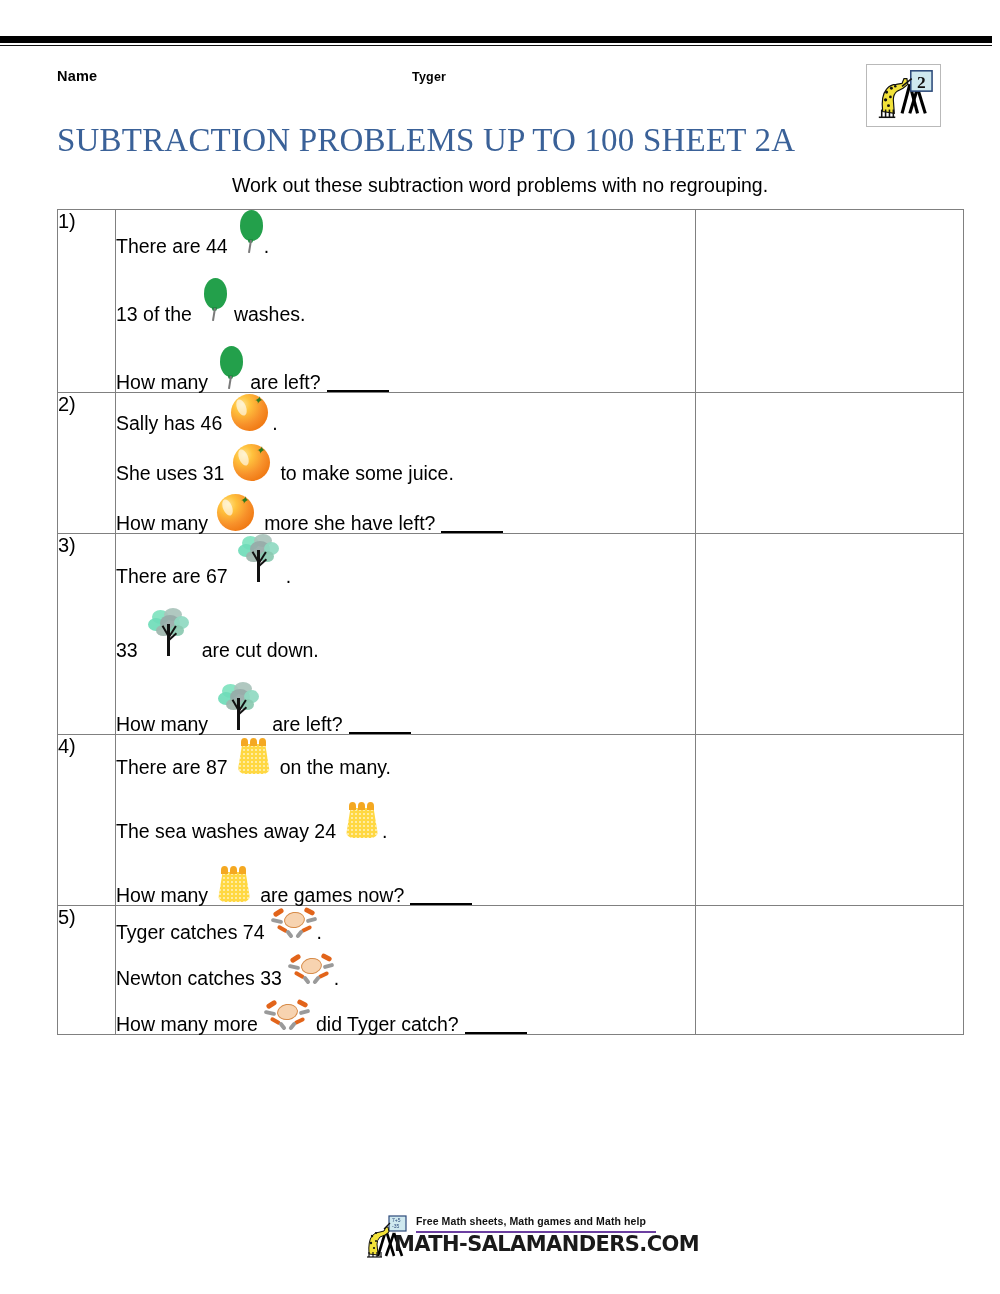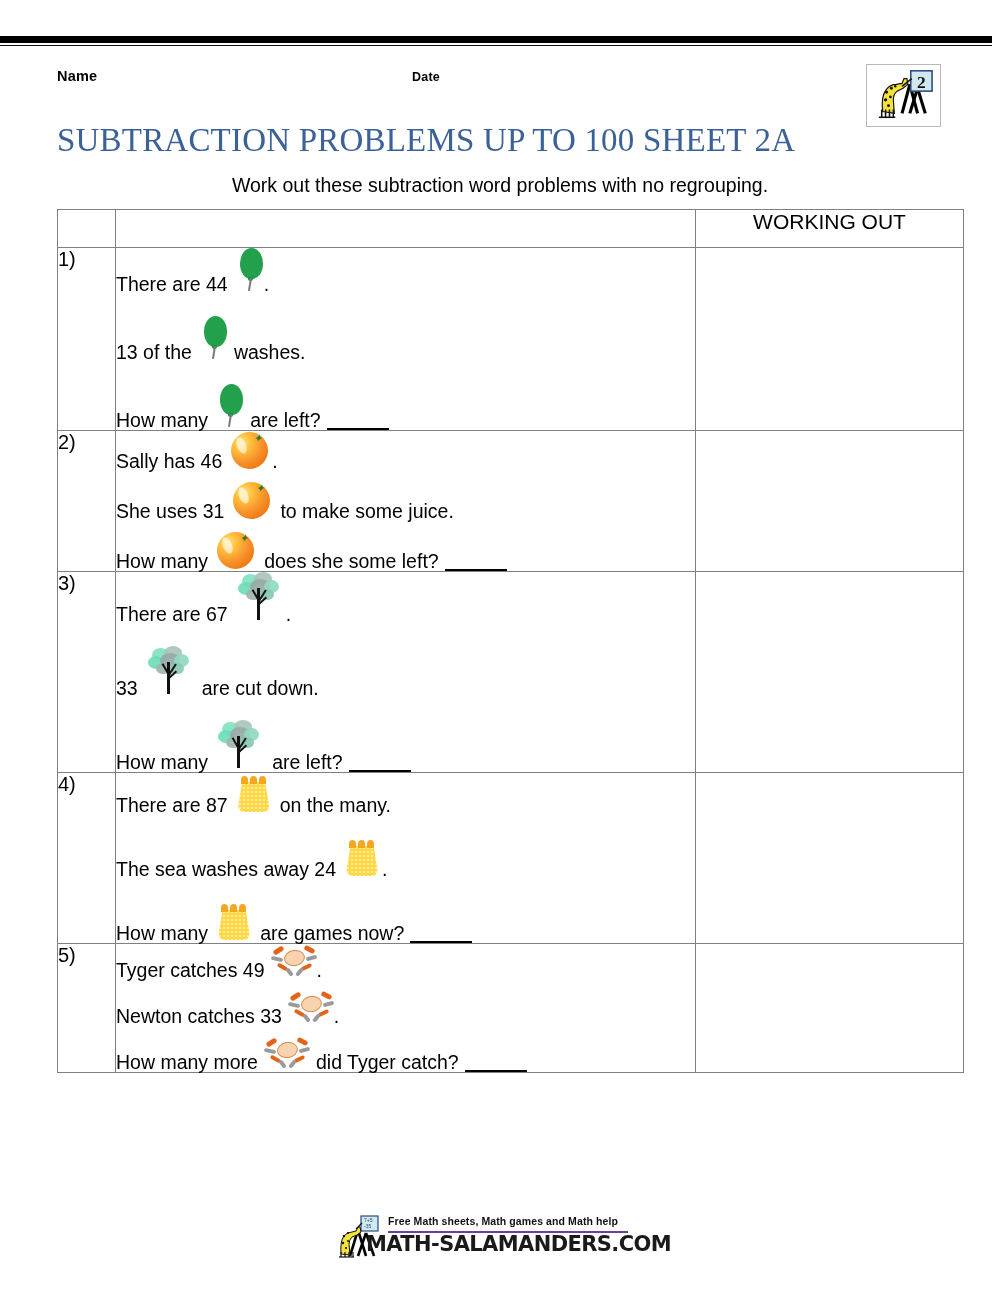--- a/index.html
+++ b/index.html
@@ -278,21 +278,21 @@
   
   .footer {
     position: absolute;
     left: 0;
     top: 1206px;
     width: 1000px;
     height: 64px;
   }
   .footer-inner {
     position: absolute;
-    left: 336px;
+    left: 364px;
     top: 0;
     width: 300px;
     height: 60px;
   }
   .footer-mascot {
     position: absolute;
     left: 0px;
     top: 6px;
     width: 48px;
     height: 46px;
@@ -329,21 +329,21 @@
   }
 </style>
 </head>
 <body>
 
 <div class="top-rule"></div>
 <div class="top-rule-thin"></div>
 
 <div class="meta-row">
   <span class="meta-name">Name</span>
-  <span class="meta-date">Date</span>
+  <span class="meta-date">Tyger</span>
 </div>
 
 <div class="header-logo">
   <svg viewBox="0 0 75 63" width="73" height="61">
 
     <g stroke="#000" stroke-width="3.2" fill="none">
       <line x1="36" y1="50" x2="44" y2="20"></line>
       <line x1="52" y1="50" x2="44" y2="20"></line>
       <line x1="44" y1="50" x2="52" y2="24"></line>
       <line x1="60" y1="50" x2="52" y2="24"></line>
@@ -380,25 +380,20 @@
 <div class="worksheet-title">SUBTRACTION PROBLEMS UP TO 100 SHEET 2A</div>
 <div class="worksheet-subtitle">Work out these subtraction word problems with no regrouping.</div>
 
 <table class="sheet-table">
   <colgroup>
     <col class="col-num">
       <col class="col-prob">
       <col class="col-work">
   </colgroup>
   <tbody>
-    <tr>
-      <th class="hdr-cell"></th>
-      <th class="hdr-cell"></th>
-      <th class="hdr-cell hdr-working">WORKING OUT</th>
-    </tr>
 
     <tr>
       <td class="num-cell">1)</td>
       <td class="prob-cell">
         <div class="line line-tall">
           <span class="txt">There are 44</span>
             <span class="sp"></span>
           <span class="icon ico-balloon">
               <i class="bulb"></i>
               <i class="knot"></i>
@@ -459,21 +454,21 @@
         </div>
         <div class="line">
           <span class="txt">How many</span>
             <span class="sp"></span>
           <span class="icon ico-orange">
               <i class="fruit"></i>
               <i class="shine"></i>
               <i class="leaf">✦</i>
             </span>
             <span class="sp"></span>
-          <span class="txt">does she some left?</span>
+          <span class="txt">more she have left?</span>
           <span class="blank"></span>
         </div>
       </td>
       <td></td>
     </tr>
 
     <tr>
       <td class="num-cell">3)</td>
       <td class="prob-cell">
         <div class="line line-tall">
@@ -586,21 +581,21 @@
           <span class="blank"></span>
         </div>
       </td>
       <td></td>
     </tr>
 
     <tr>
       <td class="num-cell">5)</td>
       <td class="prob-cell">
         <div class="line">
-          <span class="txt">Tyger catches 49</span>
+          <span class="txt">Tyger catches 74</span>
             <span class="sp"></span>
           <span class="icon ico-crab">
             <i class="legO" style="left:2px;top:4px;width:11px;height:5px;transform:rotate(-32deg);"></i>
             <i class="legO" style="left:33px;top:3px;width:11px;height:5px;transform:rotate(28deg);"></i>
             <i class="leg" style="left:0px;top:13px;width:12px;height:4px;transform:rotate(12deg);"></i>
             <i class="leg" style="left:35px;top:12px;width:11px;height:4px;transform:rotate(-14deg);"></i>
             <i class="legO" style="left:6px;top:21px;width:11px;height:4px;transform:rotate(28deg);"></i>
             <i class="legO" style="left:30px;top:21px;width:11px;height:4px;transform:rotate(-26deg);"></i>
             <i class="leg" style="left:14px;top:26px;width:9px;height:4px;transform:rotate(52deg);"></i>
             <i class="leg" style="left:24px;top:26px;width:9px;height:4px;transform:rotate(-50deg);"></i>

